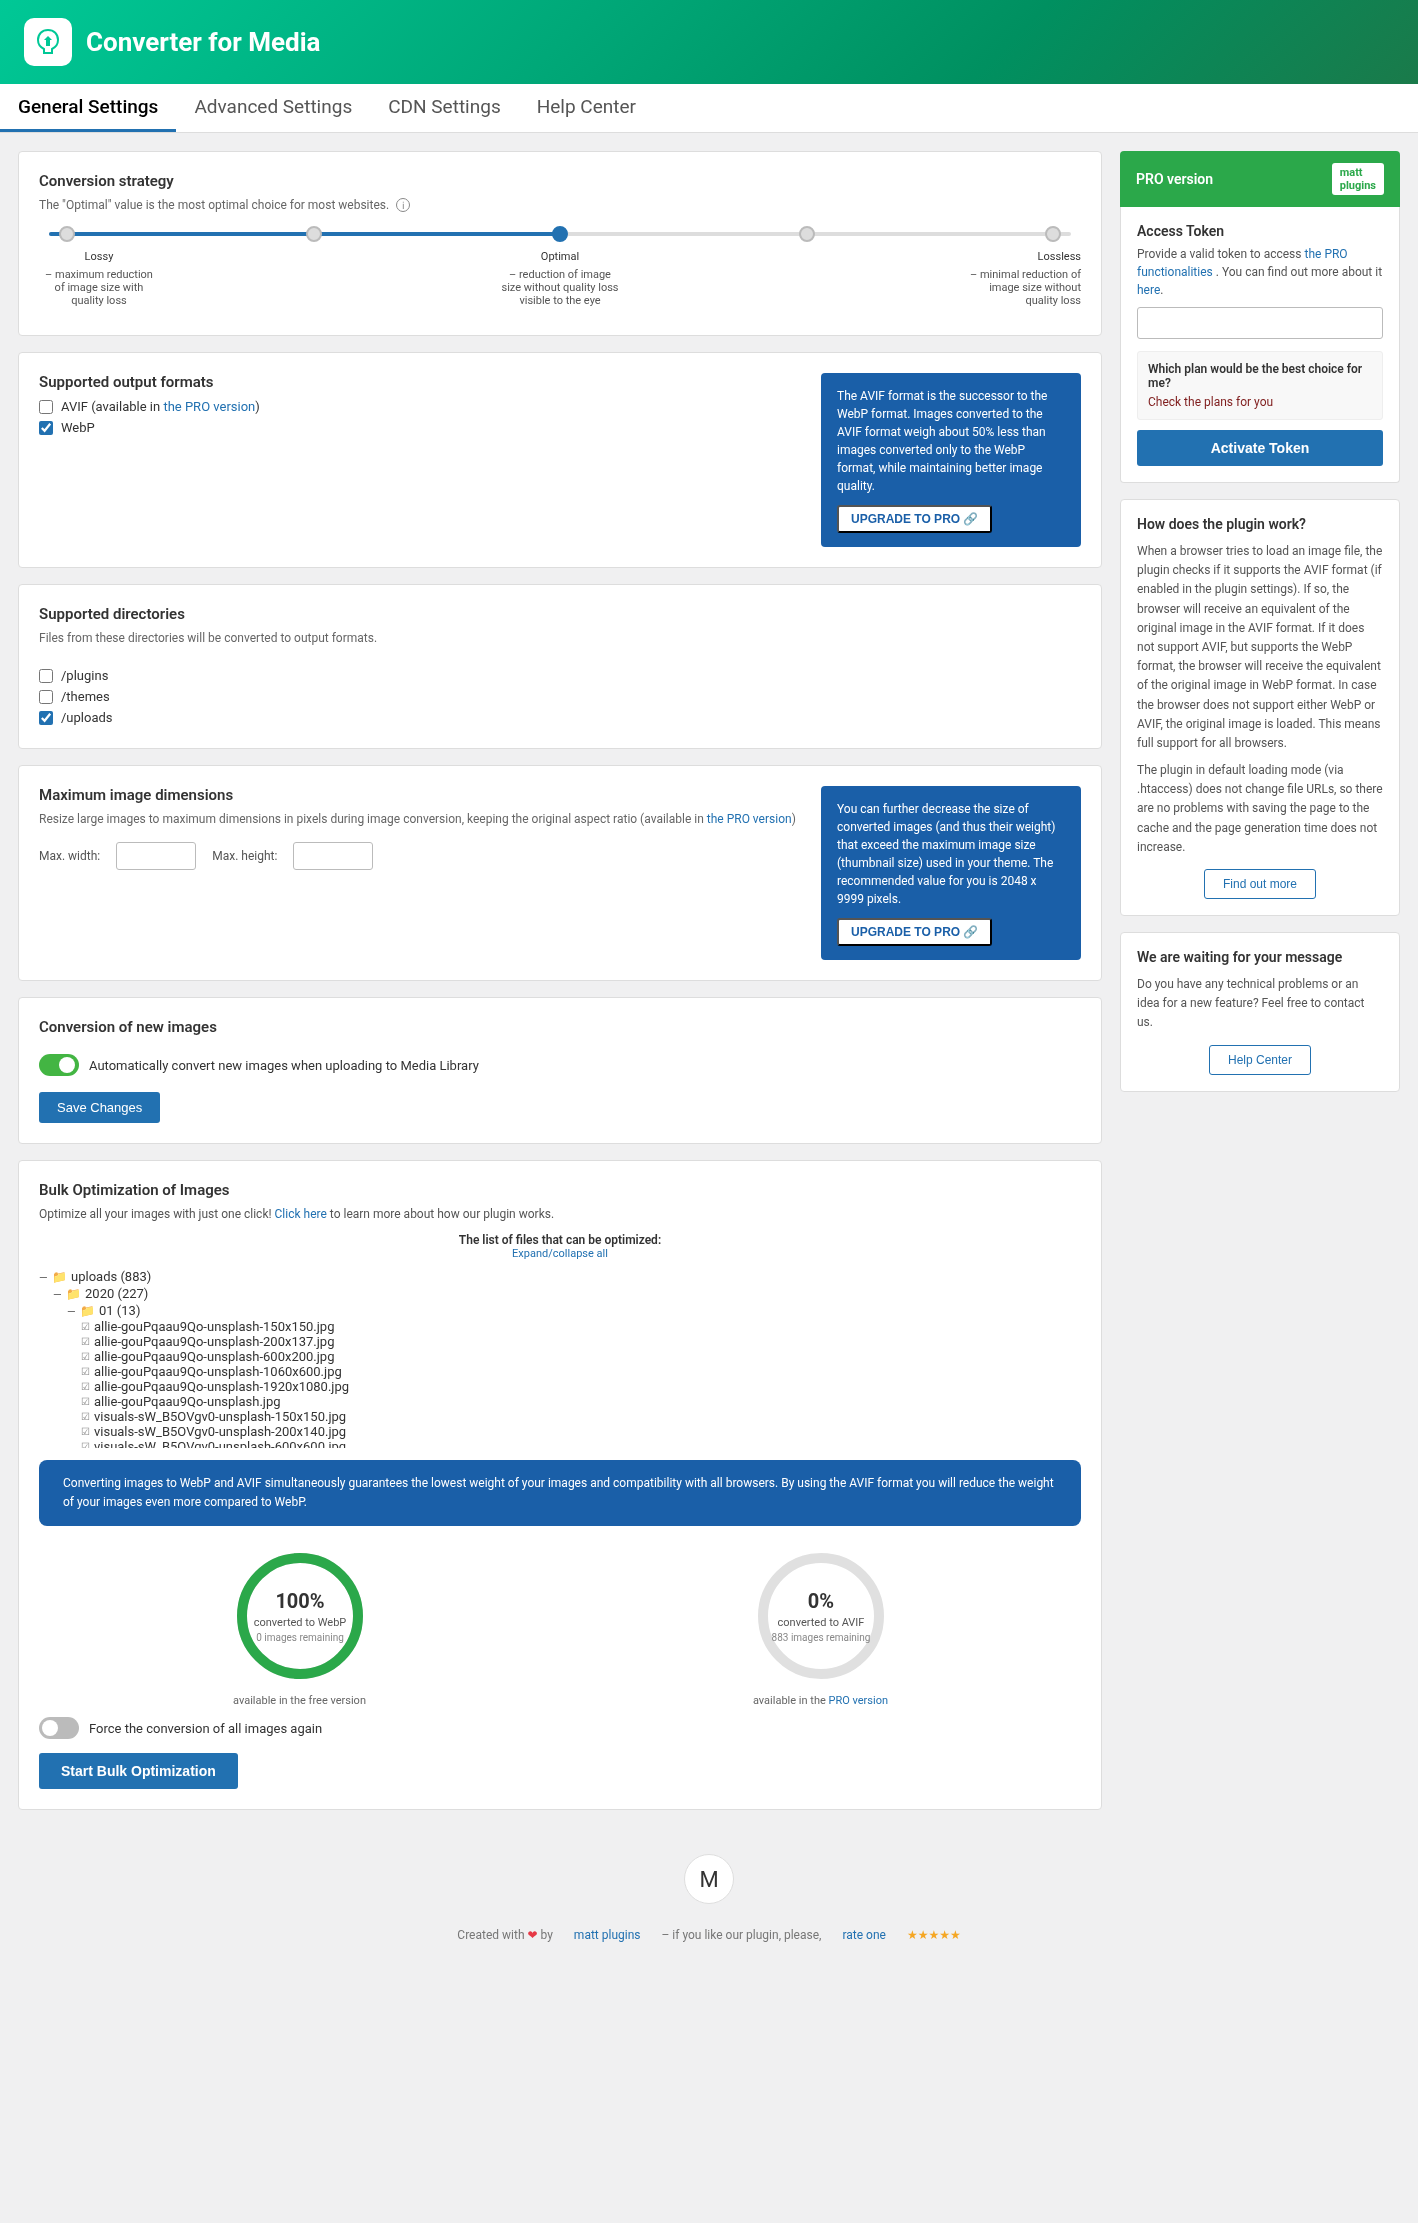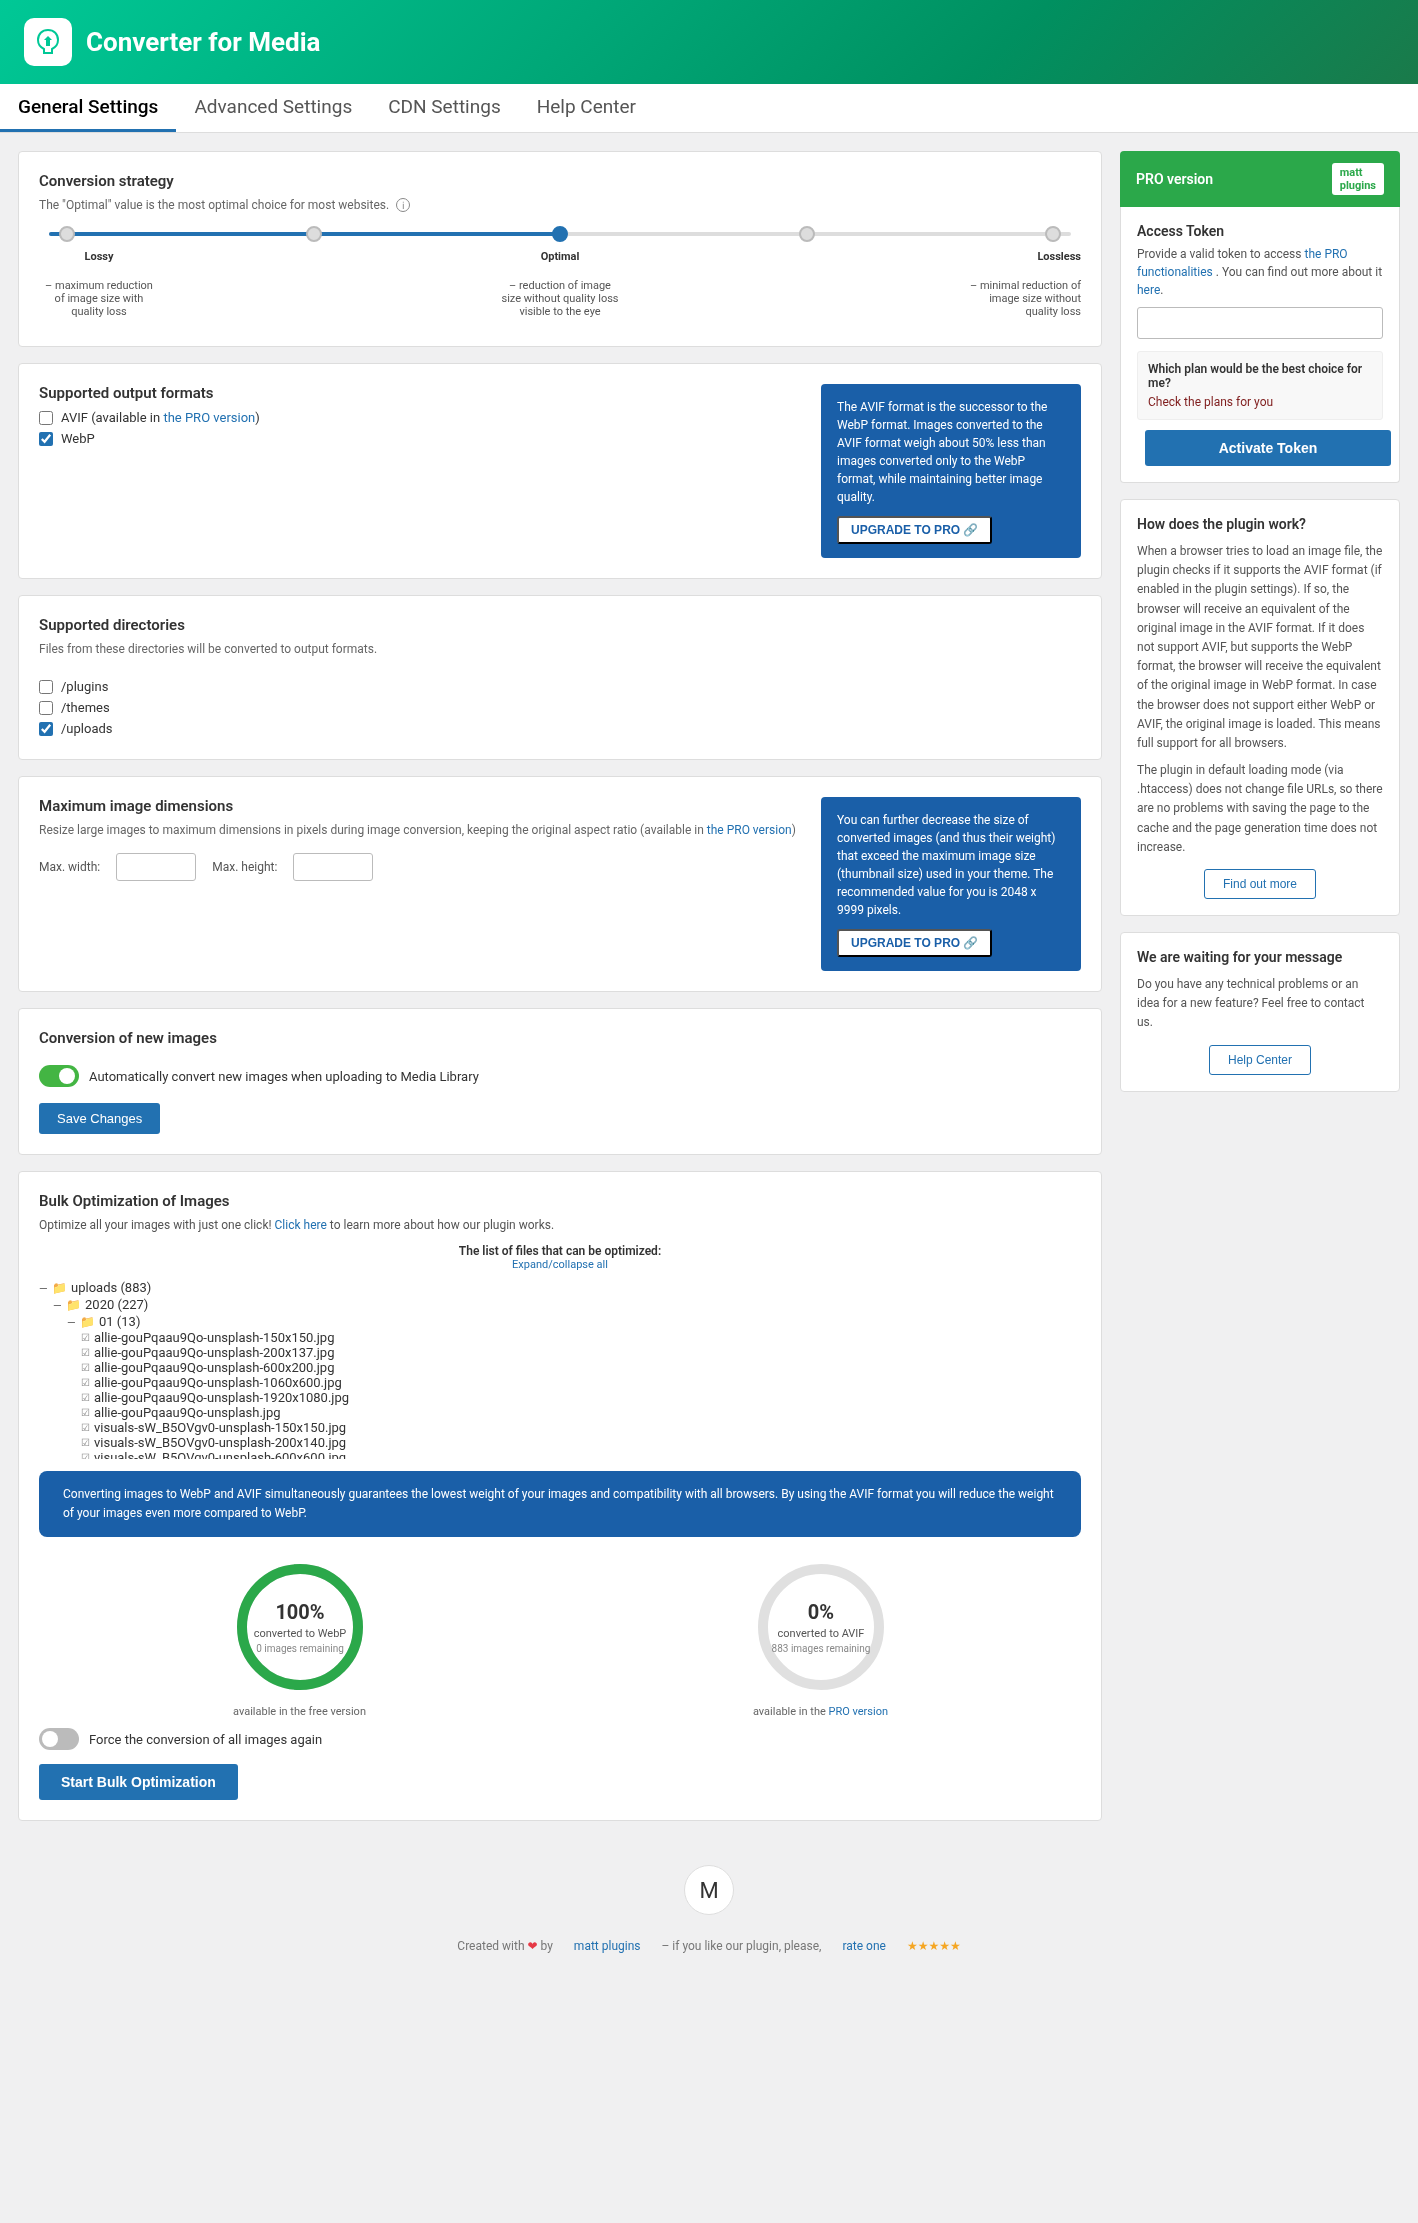--- a/index.html
+++ b/index.html
@@ -27,21 +27,21 @@
 
     
     .slider-container { position: relative; margin: 20px 0 8px; }
     .slider-track { height: 4px; background: #ddd; border-radius: 2px; position: relative; margin: 0 10px; }
     .slider-track-fill { position: absolute; left: 0; width: 50%; height: 100%; background: #2271b1; border-radius: 2px; }
     .slider-dots { display: flex; justify-content: space-between; position: absolute; top: -6px; left: 10px; right: 10px; }
     .slider-dot { width: 16px; height: 16px; border-radius: 50%; background: #ddd; border: 2px solid #bbb; cursor: pointer; }
     .slider-dot.active { background: #2271b1; border-color: #2271b1; }
     .slider-labels { display: flex; justify-content: space-between; margin-top: 14px; }
     .slider-label { font-size: 11px; color: #555; max-width: 120px; text-align: center; }
-    .slider-label strong { display: block; font-weight: 700; color: #333; margin-bottom: 16px; }
+    .slider-label strong { display: block; font-weight: 400; color: #333; margin-bottom: 5px; }
 
     
     .checkbox-row { display: flex; align-items: center; gap: 8px; margin-bottom: 6px; }
     .checkbox-row input[type=checkbox] { accent-color: #2271b1; width: 14px; height: 14px; }
     .pro-link { color: #2271b1; text-decoration: none; }
 
     
     .upgrade-box { background: #1a5fa8; color: white; border-radius: 4px; padding: 14px 16px; margin-left: 20px; font-size: 12px; line-height: 1.5; float: right; width: 260px; }
     .upgrade-box p { margin-bottom: 10px; }
     .upgrade-btn { display: inline-block; background: white; color: #1a5fa8; font-weight: 600; font-size: 12px; padding: 5px 12px; border-radius: 3px; text-decoration: none; cursor: pointer; }
@@ -70,21 +70,21 @@
     .btn-outline { background: white; color: #2271b1; border: 1px solid #2271b1; padding: 7px 18px; border-radius: 3px; font-size: 12px; cursor: pointer; }
     .btn-blue-big { background: #2271b1; color: white; border: none; padding: 10px 22px; border-radius: 3px; font-size: 14px; font-weight: 600; cursor: pointer; margin-top: 14px; }
 
     
     .pro-header { background: #2ba84a; color: white; padding: 12px 16px; border-radius: 4px 4px 0 0; display: flex; justify-content: space-between; align-items: center; font-weight: 600; font-size: 14px; }
     .pro-badge { background: white; color: #2ba84a; border-radius: 3px; padding: 3px 8px; font-size: 11px; font-weight: 700; }
     .pro-card-body { background: white; border: 1px solid #ddd; border-top: none; border-radius: 0 0 4px 4px; padding: 16px; margin-bottom: 16px; }
     .token-input { width: 100%; height: 32px; border: 1px solid #bbb; border-radius: 3px; padding: 0 8px; font-size: 12px; margin: 8px 0 12px; }
     .plan-question { font-size: 12px; font-weight: 600; color: #333; margin-bottom: 4px; }
     .plan-link { font-size: 12px; color: #7f1d1d; text-decoration: none; }
-    .activate-btn { width: 100%; background: #2271b1; color: white; border: none; padding: 10px; border-radius: 3px; font-size: 14px; font-weight: 600; cursor: pointer; margin-top: 10px; margin-left: 8px; }
+    .activate-btn { width: 100%; background: #2271b1; color: white; border: none; padding: 10px; border-radius: 3px; font-size: 14px; font-weight: 600; cursor: pointer; margin-top: 10px; }
     .info-card { background: white; border: 1px solid #ddd; border-radius: 4px; padding: 16px; margin-bottom: 16px; }
     .info-card-title { font-size: 14px; font-weight: 600; margin-bottom: 10px; }
     .info-card p { font-size: 12px; color: #555; line-height: 1.6; margin-bottom: 8px; }
     .center-btn { text-align: center; margin-top: 12px; }
 
     
     .bulk-card { background: white; border: 1px solid #ddd; border-radius: 4px; padding: 20px; margin-bottom: 16px; }
     .file-tree-header { display: flex; justify-content: space-between; align-items: center; margin-bottom: 8px; font-size: 12px; font-weight: 600; flex-direction: column; }
     .expand-link { color: #2271b1; text-decoration: none; font-weight: normal; font-size: 11px; }
     .tree-item { padding: 1px 0; }

